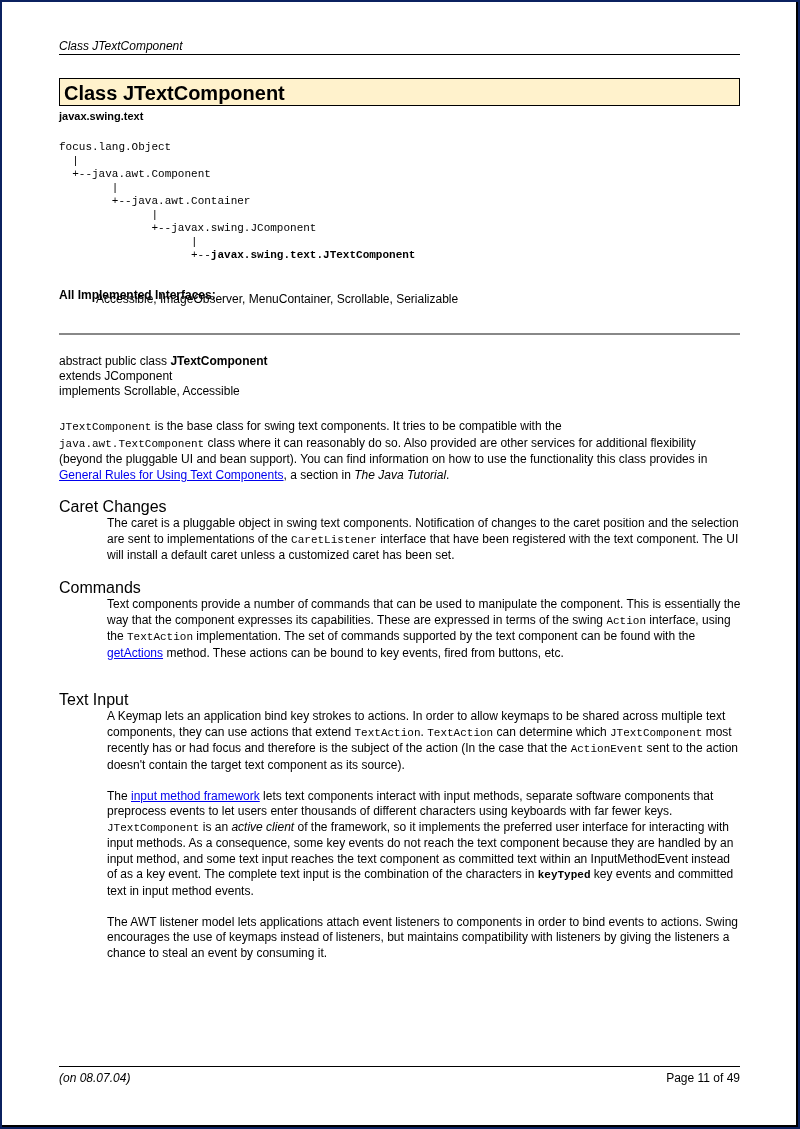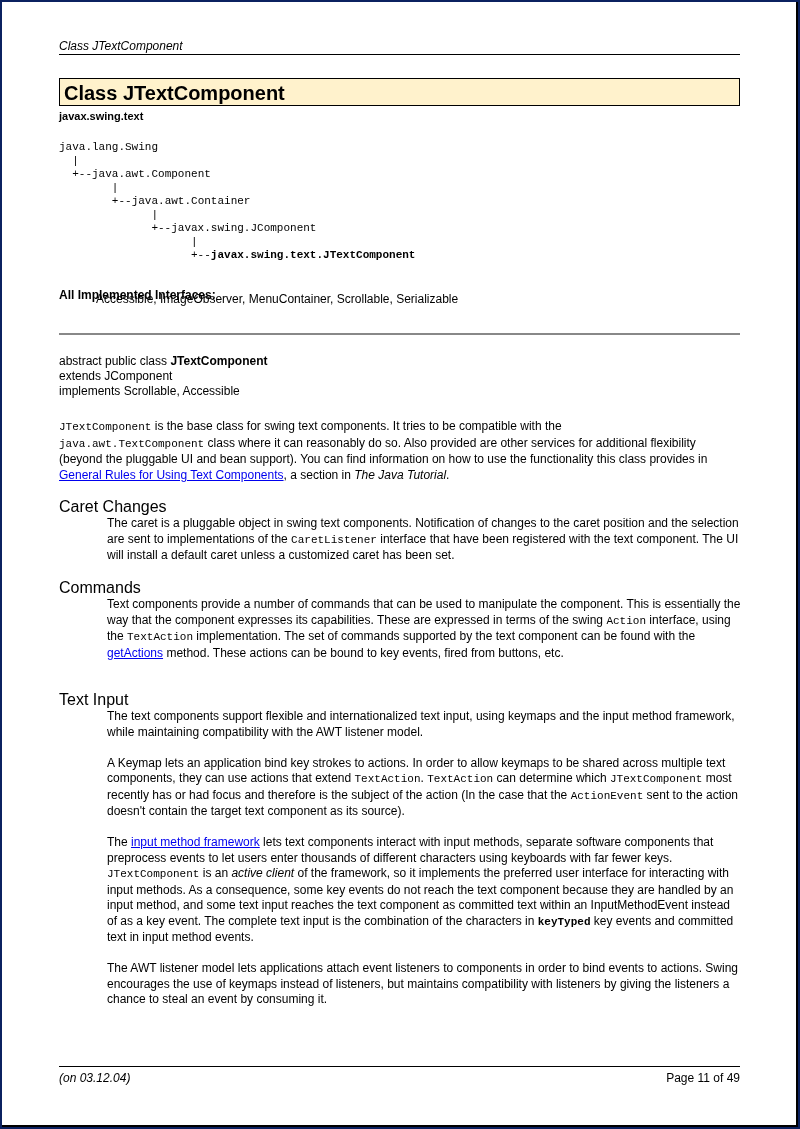--- a/index.html
+++ b/index.html
@@ -91,21 +91,21 @@
 <div class="frame"></div>
 
 <div class="running-head">Class JTextComponent</div>
 
 <div class="title-box">
   <span>Class JTextComponent</span>
 </div>
 
 <div class="package">javax.swing.text</div>
 
-<pre class="hierarchy"><span>java.lang.Swing</span>
+<pre class="hierarchy"><span>focus.lang.Object</span>
 <span>  |
   +--</span><span>java.awt.Component</span>
 <span>        |
         +--</span><span>java.awt.Container</span>
 <span>              |
               +--</span><span>javax.swing.JComponent</span>
 <span>                    |
                     +--</span><span class="last">javax.swing.text.JTextComponent</span></pre>
 
 <div class="impl-label">All Implemented Interfaces:</div>
@@ -126,21 +126,20 @@
   <p><span>The caret is a pluggable object in swing text components. Notification of changes to the caret position and the selection are sent to implementations of the </span><span class="code">CaretListener</span><span> interface that have been registered with the text component. The UI will install a default caret unless a customized caret has been set.</span></p>
 </div>
 
 <div class="section-head" style="top:579px">Commands</div>
 <div class="section-body" style="top:597px">
   <p><span>Text components provide a number of commands that can be used to manipulate the component. This is essentially the way that the component expresses its capabilities. These are expressed in terms of the swing </span><span class="code">Action</span><span> interface, using the </span><span class="code">TextAction</span><span> implementation. The set of commands supported by the text component can be found with the </span><a href="#">getActions</a><span> method. These actions can be bound to key events, fired from buttons, etc.</span></p>
 </div>
 
 <div class="section-head" style="top:691px">Text Input</div>
 <div class="section-body" style="top:709px">
-  <p>The text components support flexible and internationalized text input, using keymaps and the input method framework, while maintaining compatibility with the AWT listener model.</p>
   <p><span>A Keymap lets an application bind key strokes to actions. In order to allow keymaps to be shared across multiple text components, they can use actions that extend </span><span class="code">TextAction</span><span>. </span><span class="code">TextAction</span><span> can determine which </span><span class="code">JTextComponent</span><span> most recently has or had focus and therefore is the subject of the action (In the case that the </span><span class="code">ActionEvent</span><span> sent to the action doesn't contain the target text component as its source).</span></p>
   <p><span>The </span><a href="#">input method framework</a><span> lets text components interact with input methods, separate software components that preprocess events to let users enter thousands of different characters using keyboards with far fewer keys. </span><span class="code">JTextComponent</span><span> is an </span><i>active client</i><span> of the framework, so it implements the preferred user interface for interacting with input methods. As a consequence, some key events do not reach the text component because they are handled by an input method, and some text input reaches the text component as committed text within an InputMethodEvent instead of as a key event. The complete text input is the combination of the characters in </span><span class="bcode">keyTyped</span><span> key events and committed text in input method events.</span></p>
   <p>The AWT listener model lets applications attach event listeners to components in order to bind events to actions. Swing encourages the use of keymaps instead of listeners, but maintains compatibility with listeners by giving the listeners a chance to steal an event by consuming it.</p>
 </div>
 
 <div class="footer-line"></div>
-<div class="footer-left">(on 03.12.04)</div>
+<div class="footer-left">(on 08.07.04)</div>
 <div class="footer-right">Page 11 of 49</div>
 
 </body></html>

